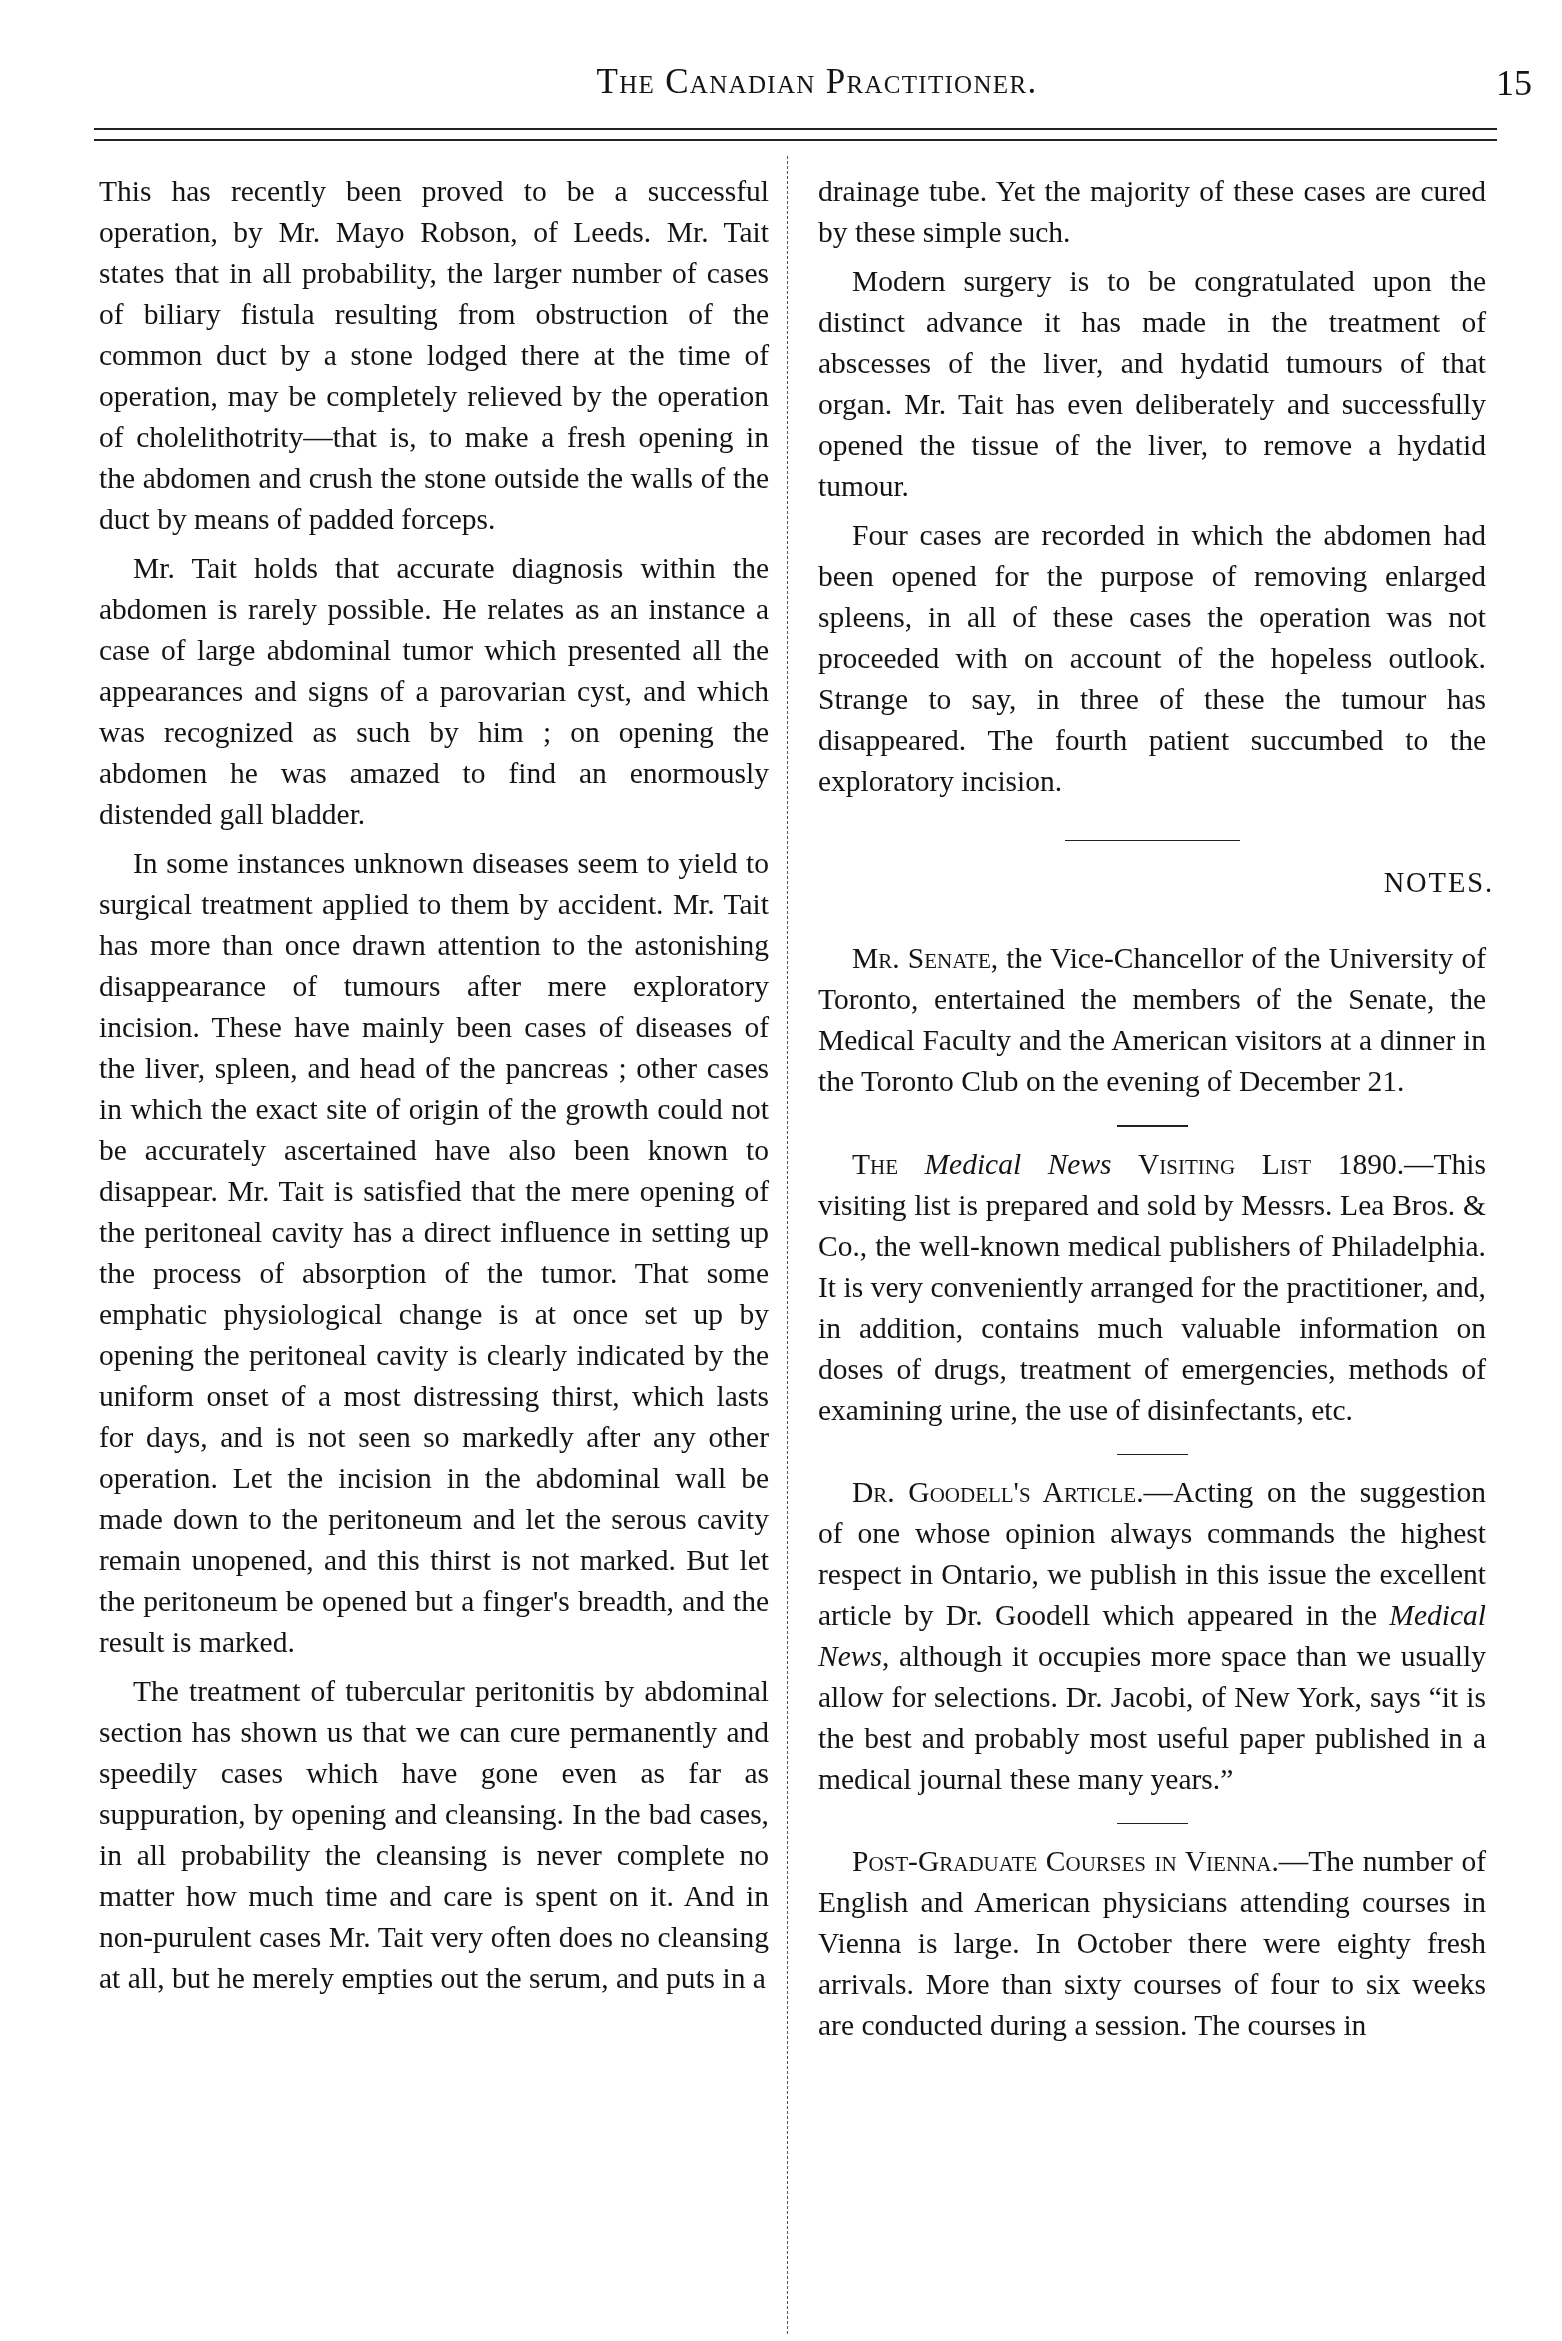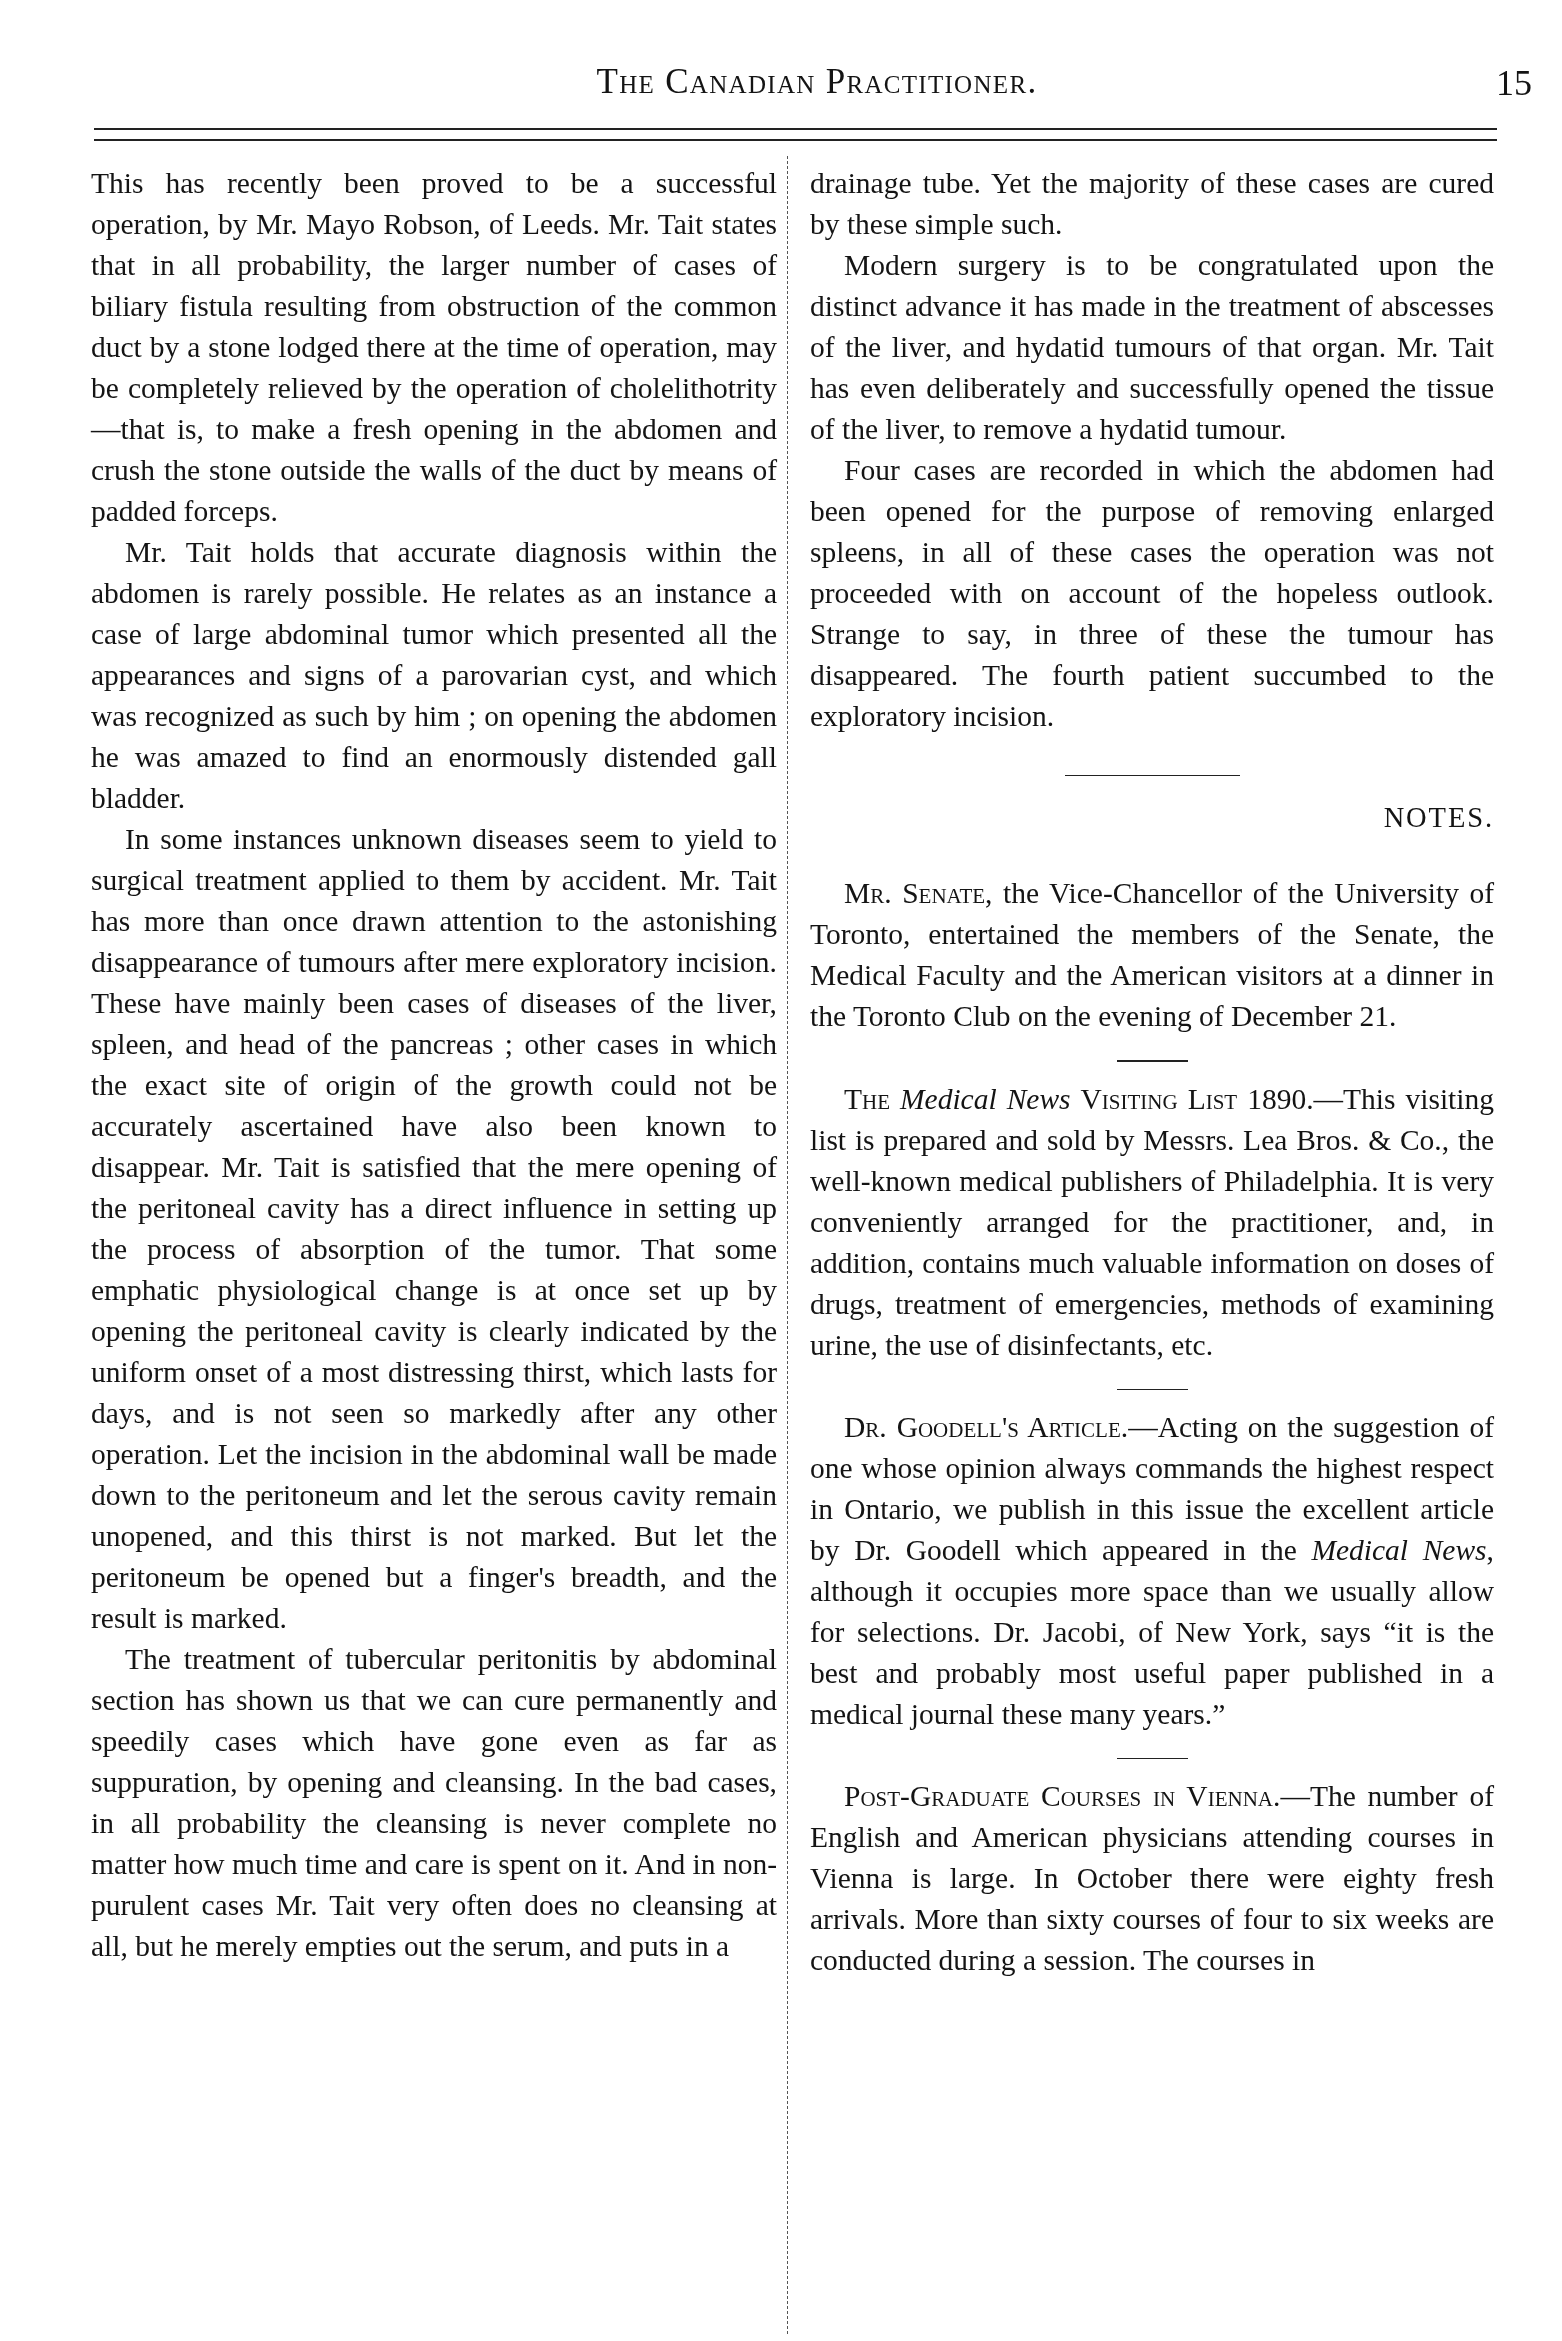--- a/index.html
+++ b/index.html
@@ -10,21 +10,21 @@
          font-size: 35px; letter-spacing: 1.3px; font-variant: small-caps; }
   .page-num { position: absolute; right: 62px; top: 0; font-size: 36px; }
   .rule { position: absolute; left: 94px; width: 1403px; height: 1.9px; background: #222; }
   .rule.r1 { top: 128px; }
   .rule.r2 { top: 139px; }
   .col { position: absolute; top: 163px; font-size: 29.5px; line-height: 41px; text-align: justify; }
   .col.left { left: 91px; width: 686px; }
   .col.right { left: 810px; width: 684px; }
   .divider { position: absolute; left: 787px; top: 156px; height: 2178px; width: 0;
          border-left: 1.3px dashed #555; }
-  p { margin: 0; text-indent: 0; }
+  p { margin: 8px; text-indent: 0; }
   p.ind { text-indent: 34px; }
   .sc { font-variant: small-caps; }
   .it { font-style: italic; }
   .sep { width: 175px; height: 1.3px; background: #222; margin: 38px auto 21px auto; }
   .sep.short { width: 71px; margin: 23px auto 17px auto; }
   .notes-heading { text-align: right; font-size: 28.5px; letter-spacing: 1.9px; margin: 0 0 35px 0; }
 </style>
 </head>
 <body>
 

